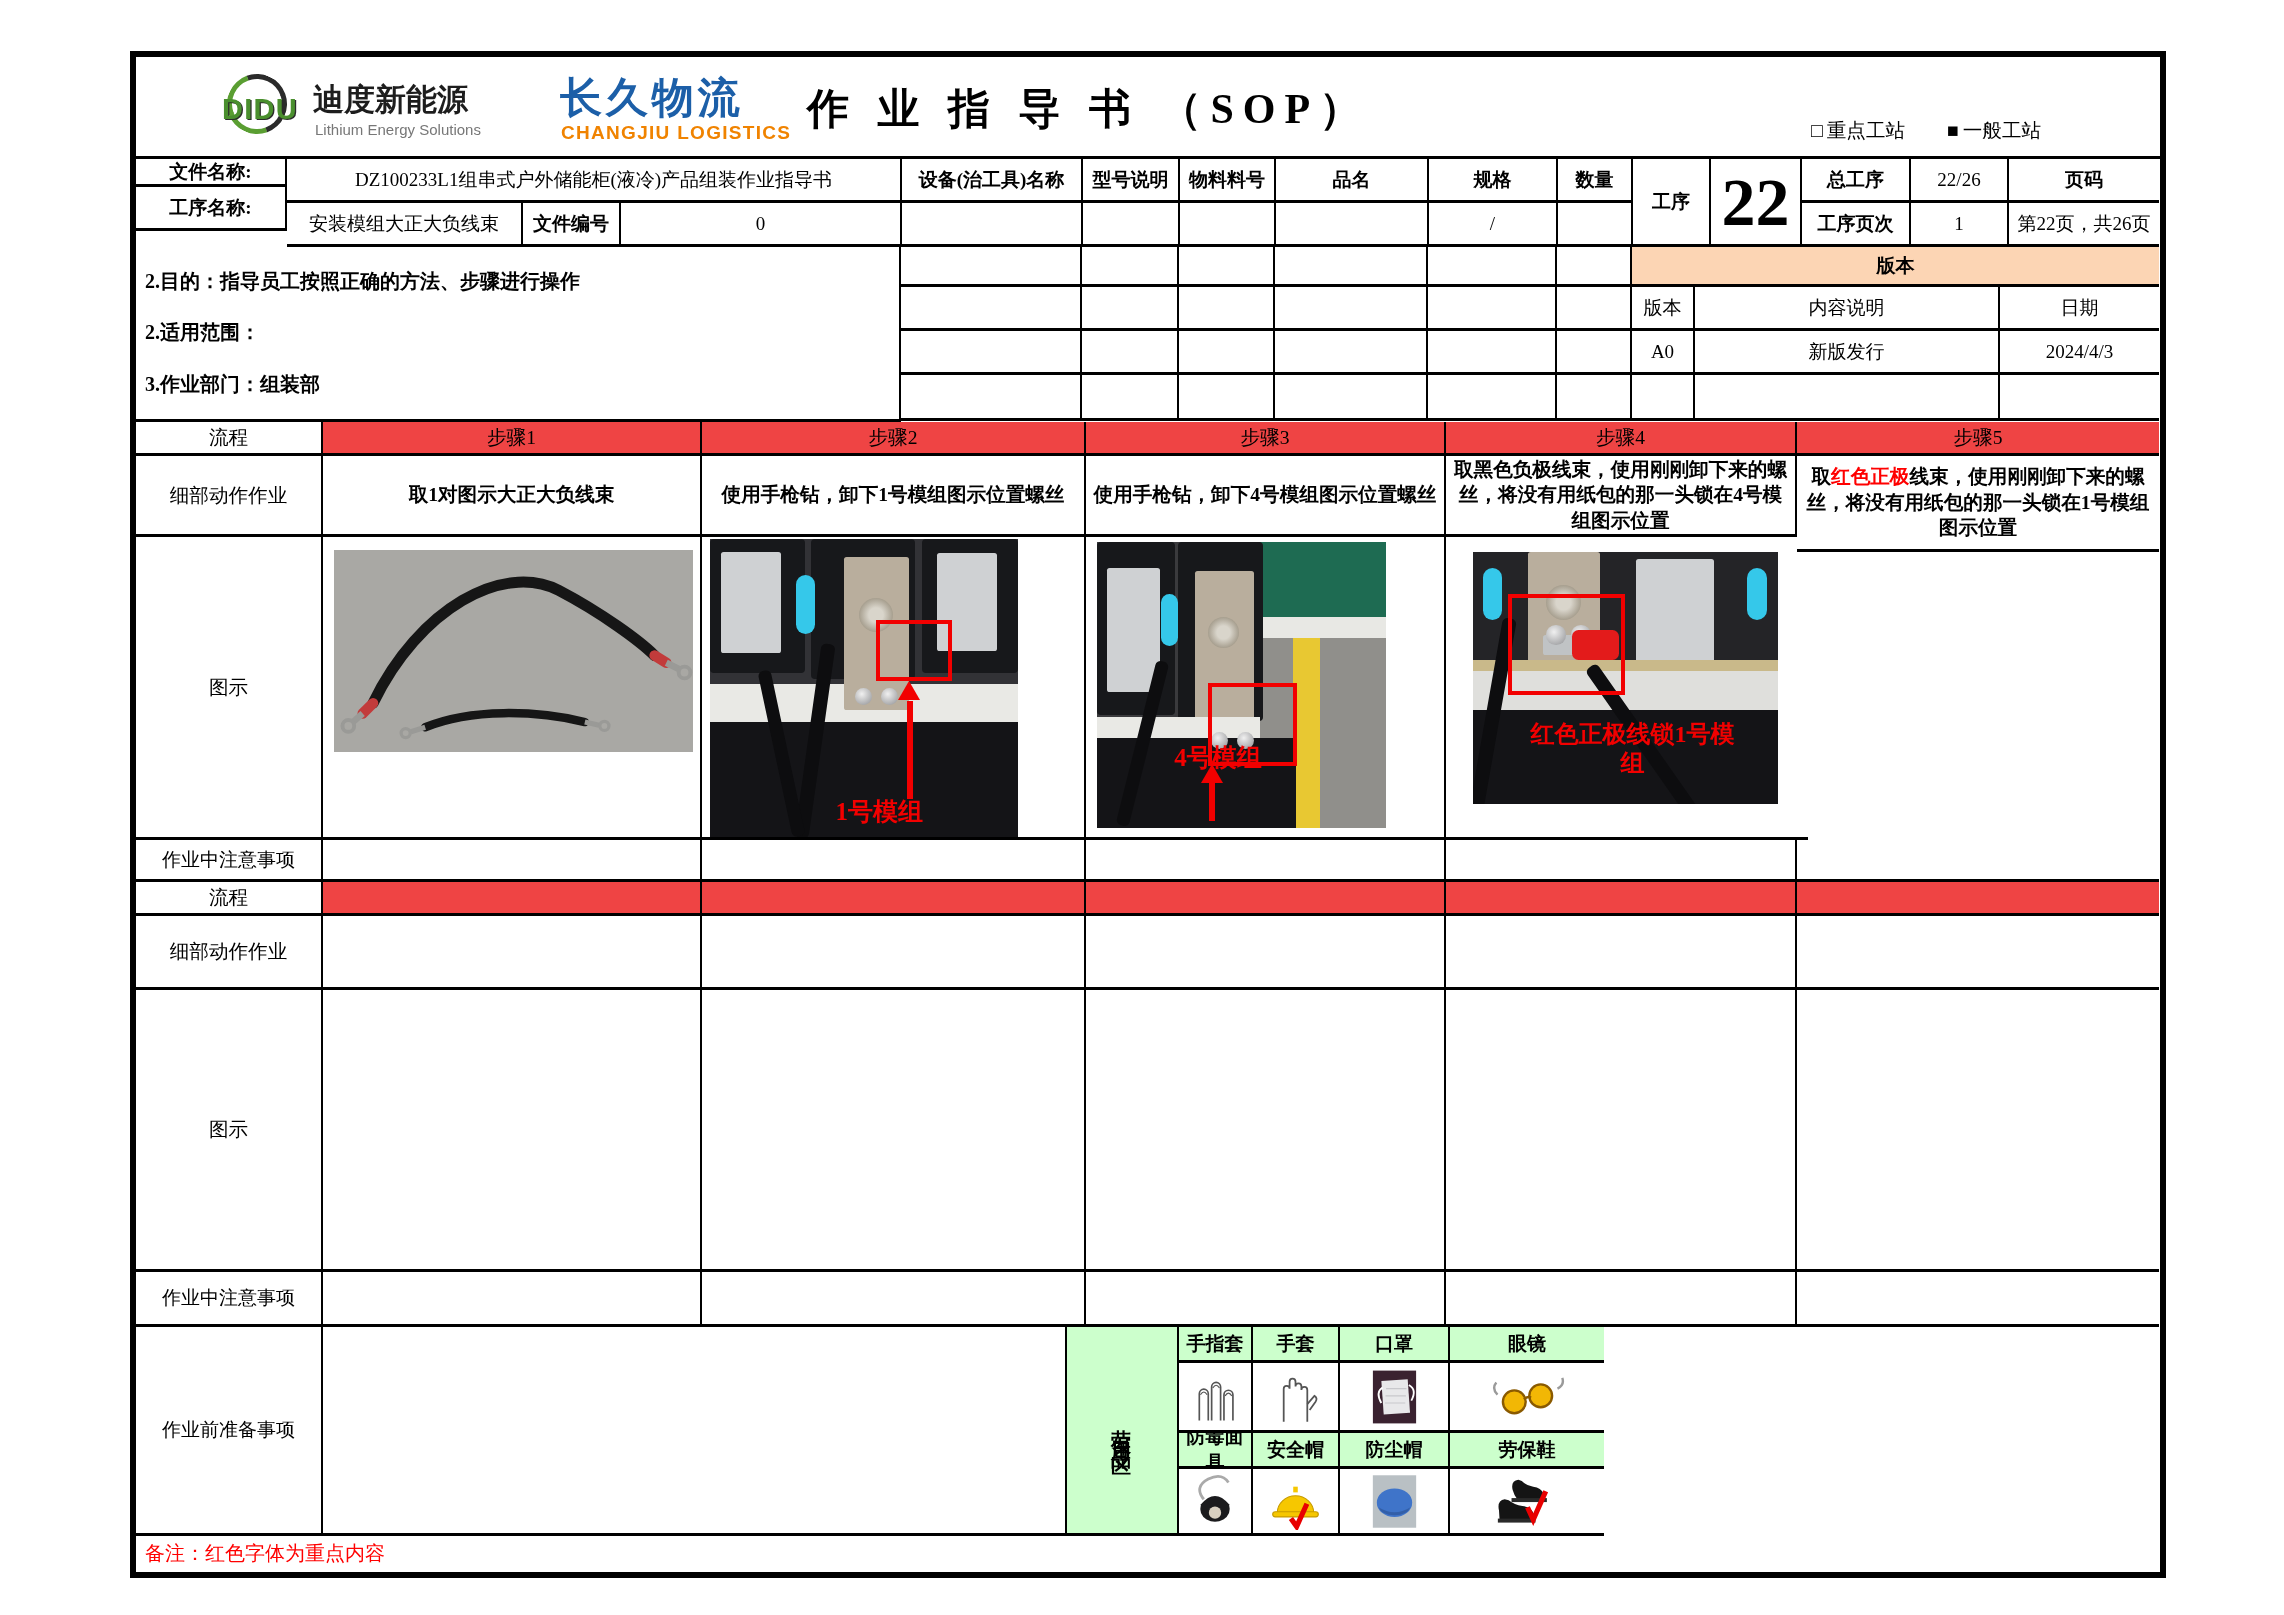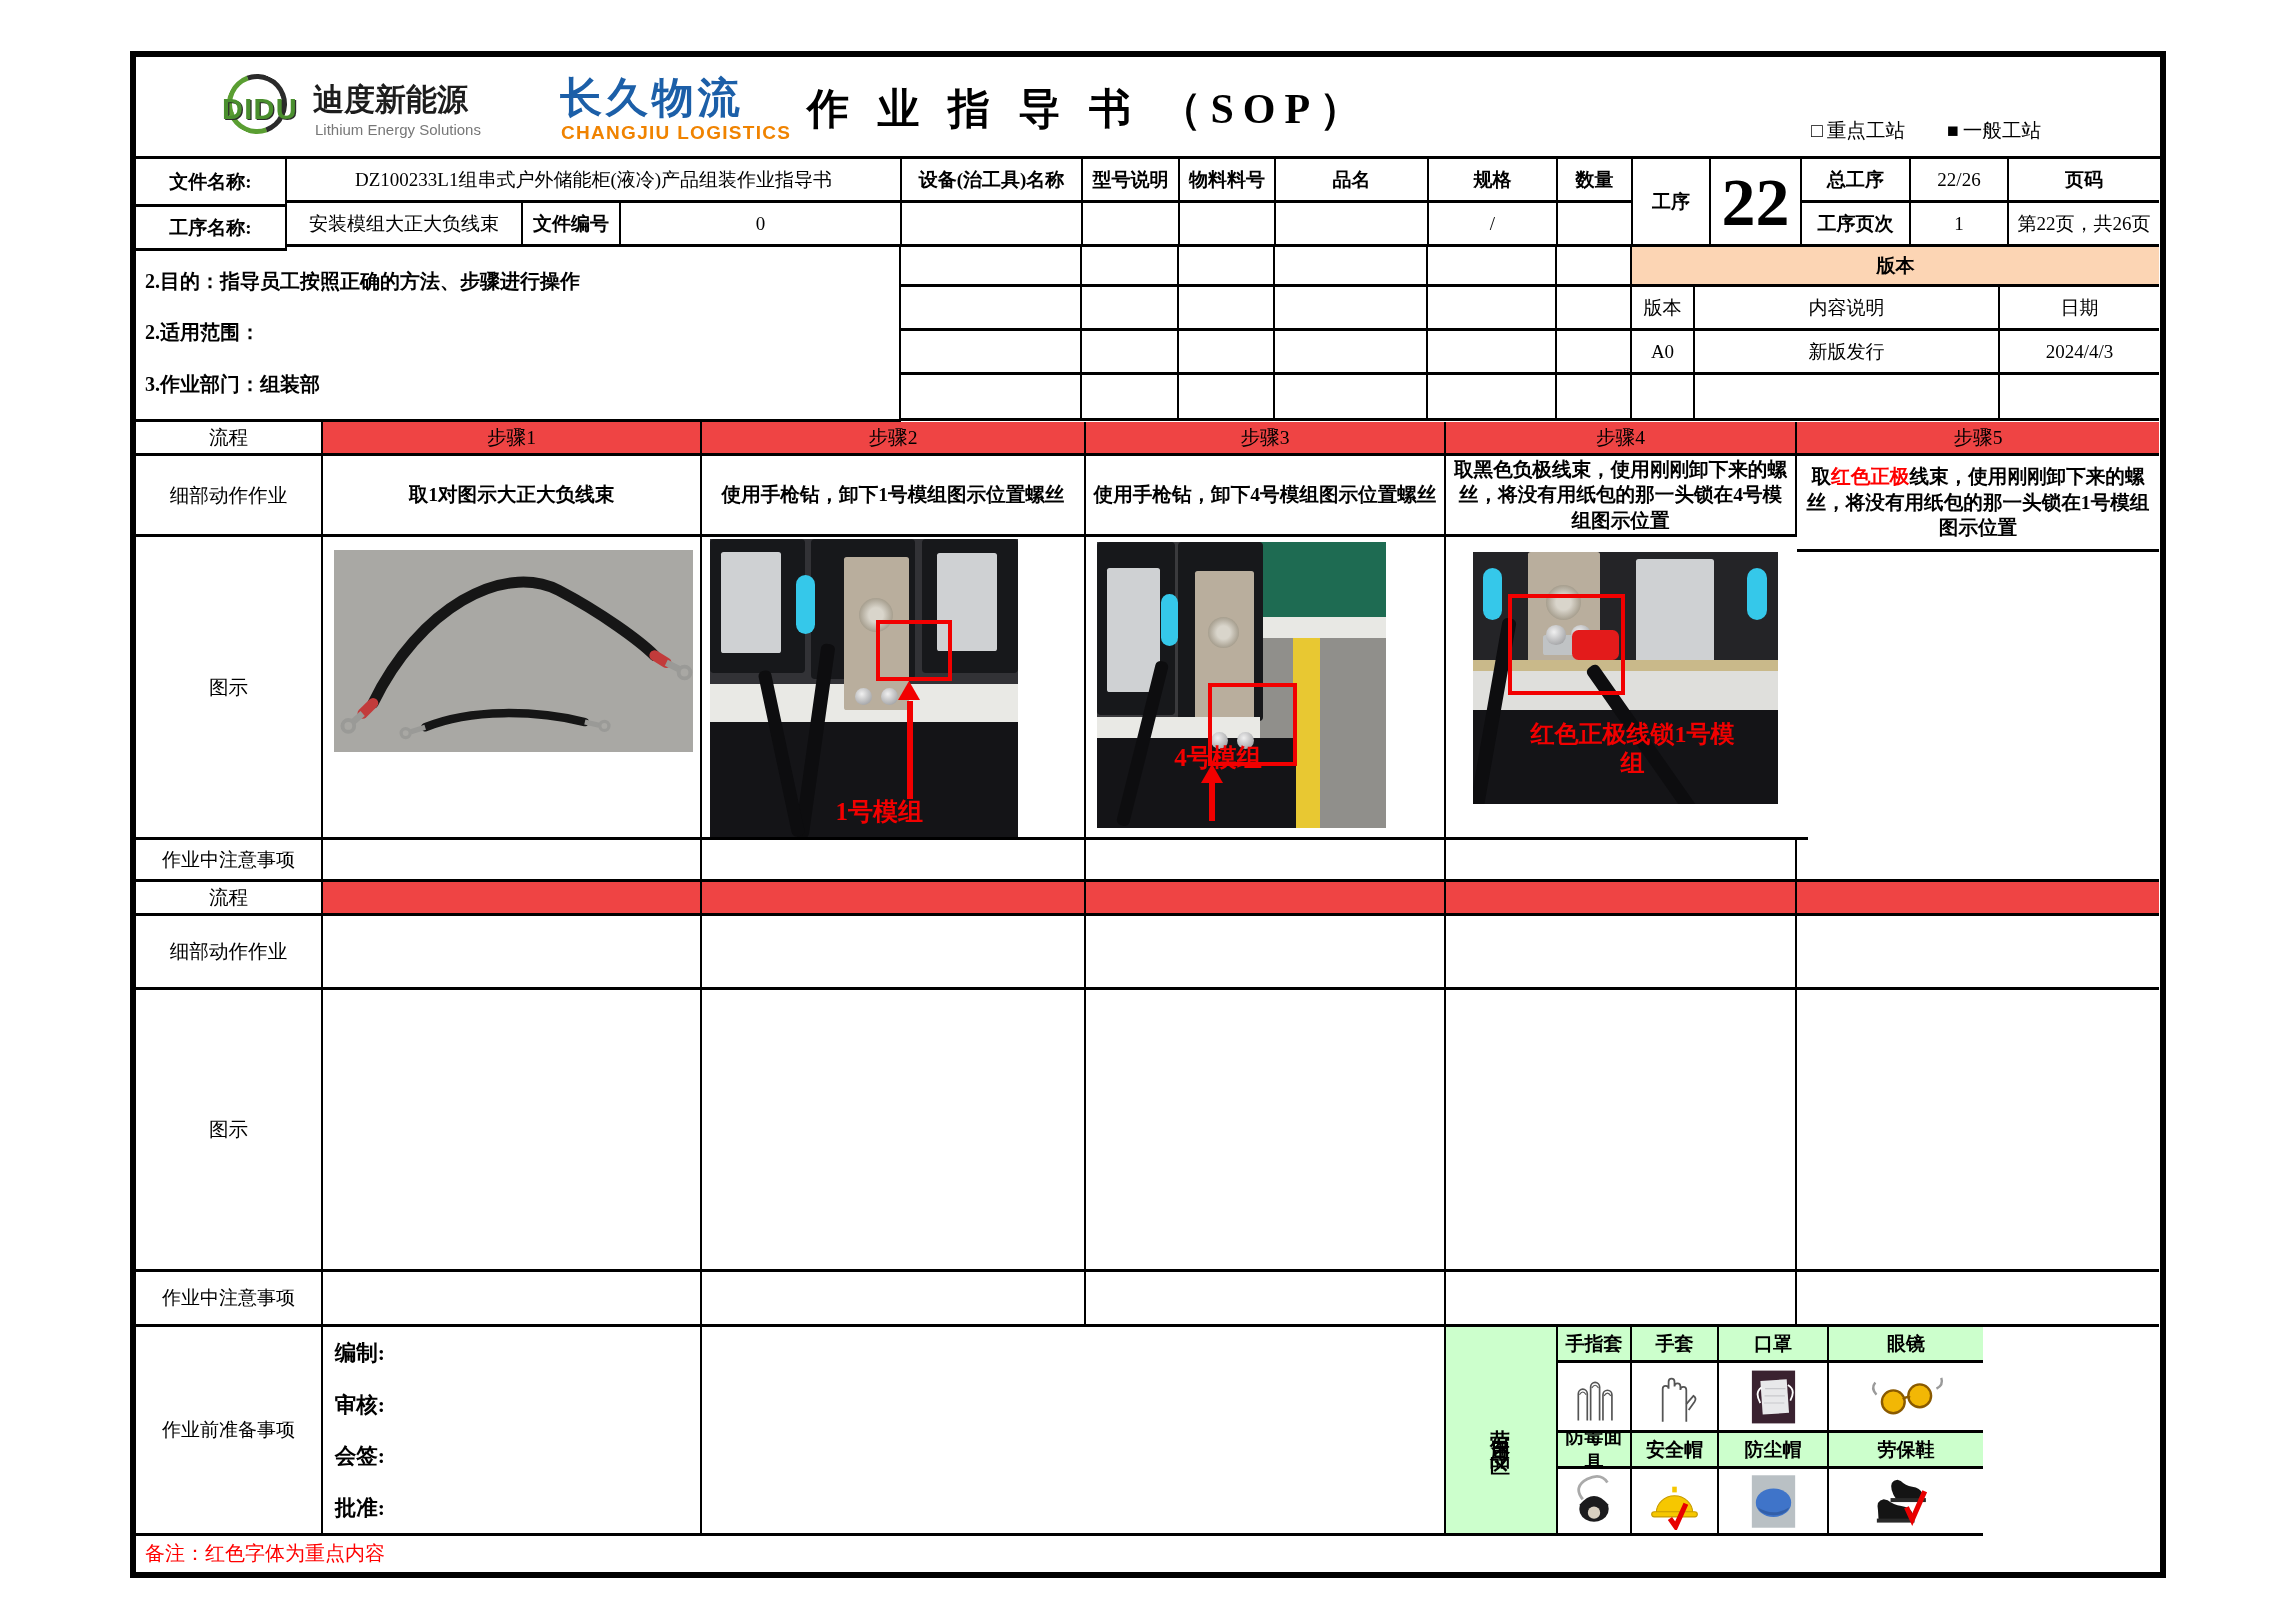--- a/index.html
+++ b/index.html
@@ -90,21 +90,21 @@
     <div class="logo2-tag">CHANGJIU LOGISTICS</div>
     <div class="hdr-title">作 业 指 导 书 （SOP）</div>
     <div class="stations">
       <span class="sym">□</span><span>重点工站</span><span class="gap"></span>
       <span class="sym">■</span><span>一般工站</span>
     </div>
   </div>
 
   <div class="r" style="height:88px">
     <div class="col" style="width:151px">
-      <div class="c lbl f29" style="height:48px">文件名称:</div>
+      <div class="c lbl f29" style="height:28px">文件名称:</div>
       <div class="c lbl f29" style="height:44px">工序名称:</div>
     </div>
     <div class="col" style="width:615px">
       <div class="c f29" style="height:44px;width:615px">DZ100233L1组串式户外储能柜(液冷)产品组装作业指导书</div>
       <div class="r" style="height:44px">
         <div class="c f29" style="width:236px;height:44px">安装模组大正大负线束</div>
         <div class="c lbl f29" style="width:98px;height:44px">文件编号</div>
         <div class="c f29" style="width:281px;height:44px">0</div>
       </div>
     </div>
@@ -361,26 +361,20 @@
     <div class="c f29" style="width:187px;height:55px">作业中注意事项</div>
     <div class="c" style="width:379px;height:55px"></div>
     <div class="c" style="width:384px;height:55px"></div>
     <div class="c" style="width:360px;height:55px"></div>
     <div class="c" style="width:351px;height:55px"></div>
     <div class="c nr" style="width:362px;height:55px"></div>
   </div>
 
   <div class="r" style="height:209px">
     <div class="c f29" style="width:187px;height:209px">作业前准备事项</div>
-    <div class="c sign" style="width:379px;height:209px">
-      <div>编制:</div>
-      <div>审核:</div>
-      <div>会签:</div>
-      <div>批准:</div>
-    </div>
     <div class="c" style="width:744px;height:209px"></div>
 
     <div class="r" style="width:712px">
       <div class="c green vtext" style="width:112px;height:209px">劳保用品区</div>
 
       <div class="col" style="width:74px">
         <div class="c green phead" style="height:36px">手指套</div>
         <div class="c icell" style="height:70px">
           <svg width="56" height="60" viewBox="0 0 100 100" fill="none" stroke="#555" stroke-width="3">
             <path d="M22 92 V44 a8 8 0 0 1 16 0 V92"></path>

